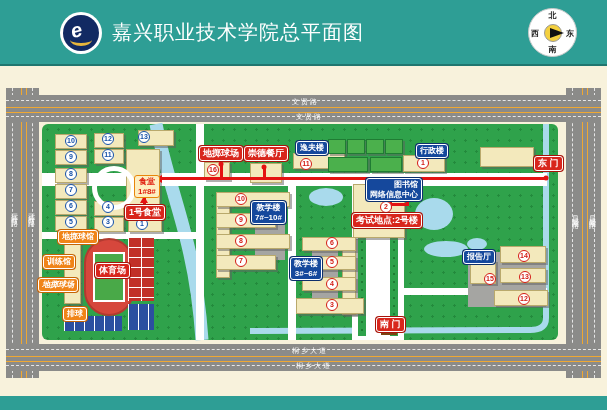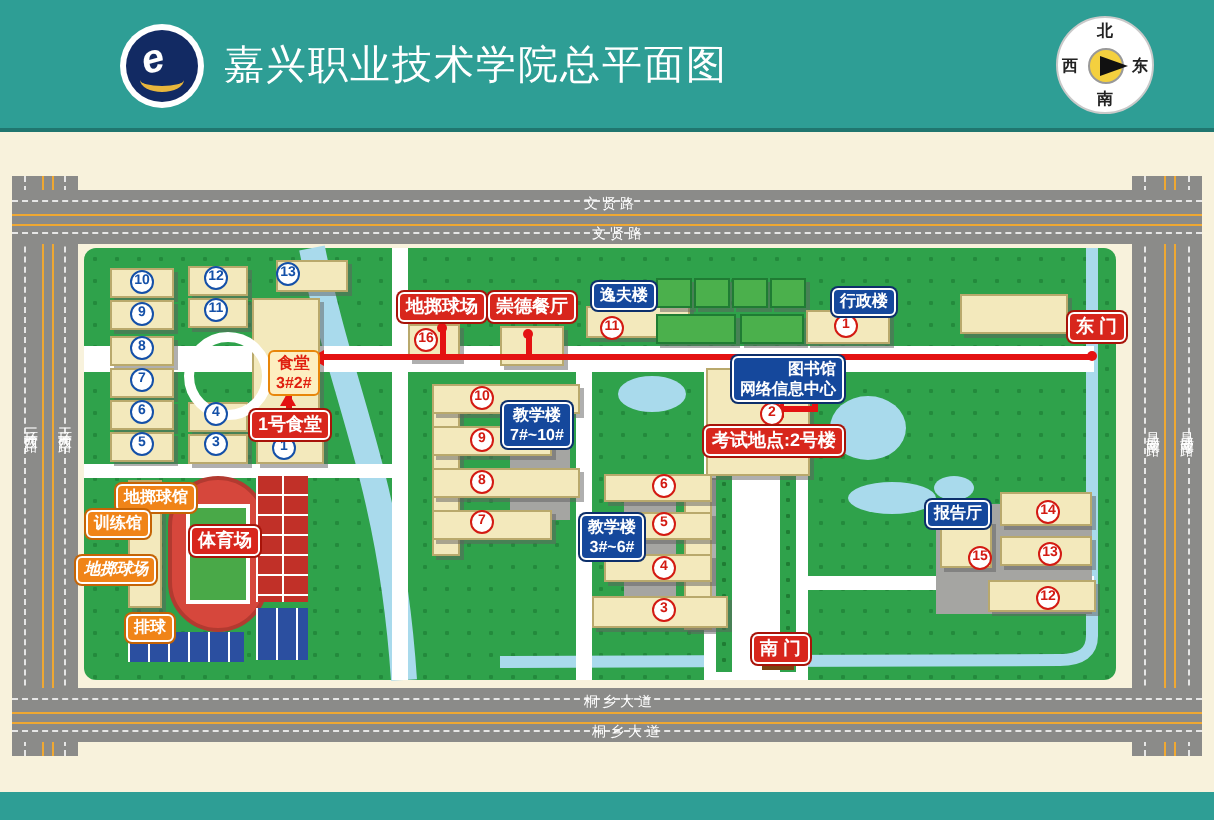--- a/index.html
+++ b/index.html
@@ -239,26 +239,26 @@
       <div class="num red" style="left: 213px; top: 170px;">16</div>
       <div class="lbl blue-lbl" style="left: 296px; top: 141px;">逸夫楼</div>
       <div class="lbl blue-lbl" style="left: 416px; top: 144px;">行政楼</div>
       <div class="lbl blue-lbl" style="left: 366px; top: 178px; text-align: right;">图书馆
 网络信息中心</div>
       <div class="lbl blue-lbl" style="left: 251px; top: 201px;">教学楼
 7#~10#</div>
       <div class="lbl blue-lbl" style="left: 290px; top: 257px;">教学楼
 3#~6#</div>
       <div class="lbl blue-lbl" style="left: 463px; top: 250px;">报告厅</div>
-      <div class="lbl orange-lbl" style="left: 58px; top: 230px; margin-top: 12px;">地掷球馆</div>
+      <div class="lbl orange-lbl" style="left: 58px; top: 230px;">地掷球馆</div>
       <div class="lbl orange-lbl" style="left: 43px; top: 255px;">训练馆</div>
       <div class="lbl orange-lbl" style="left: 38px; top: 278px; font-style: italic;">地掷球场</div>
       <div class="lbl orange-lbl" style="left: 63px; top: 307px;">排球</div>
       <div class="lbl canteen-lbl" style="left: 134px; top: 175px;">食堂
-3#2#</div>
+1#8#</div>
       <div class="lbl red-lbl" style="left: 199px; top: 146px;">地掷球场</div>
       <div class="lbl red-lbl" style="left: 244px; top: 146px;">崇德餐厅</div>
       <div class="lbl red-lbl" style="left: 125px; top: 205px;">1号食堂</div>
       <div class="lbl red-lbl" style="left: 352px; top: 213px;">考试地点:2号楼</div>
       <div class="lbl red-lbl" style="left: 534px; top: 156px;">东 门</div>
       <div class="lbl red-lbl" style="left: 376px; top: 317px;">南 门</div>
       <div class="lbl red-lbl" style="left: 95px; top: 263px;">体育场</div>
     </div>
 
   <div id="bottom-band"></div>

